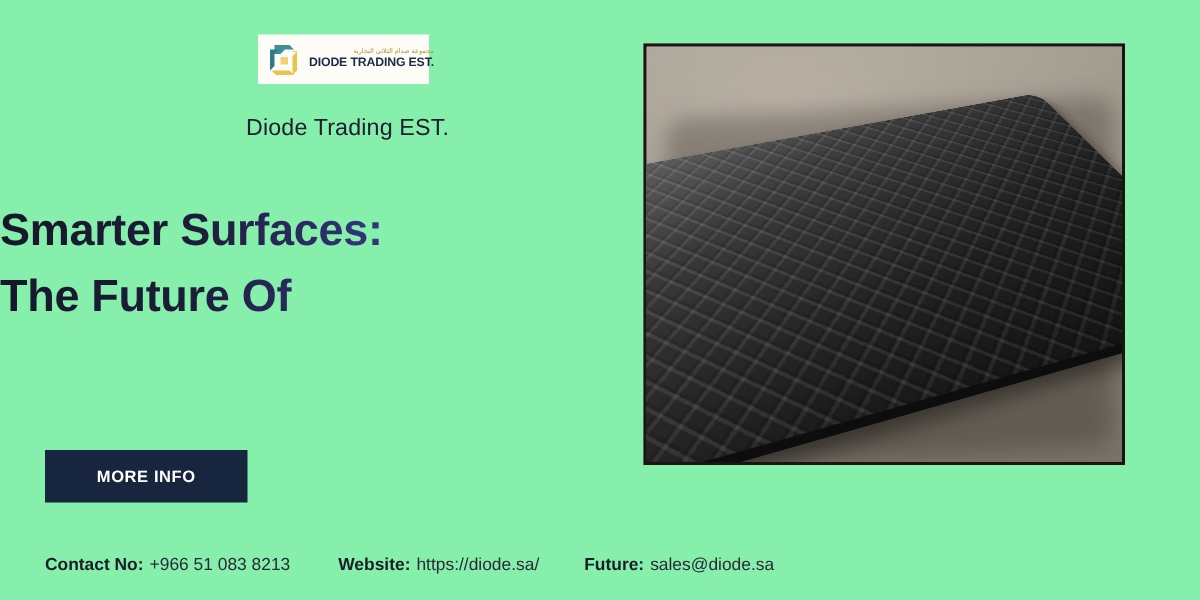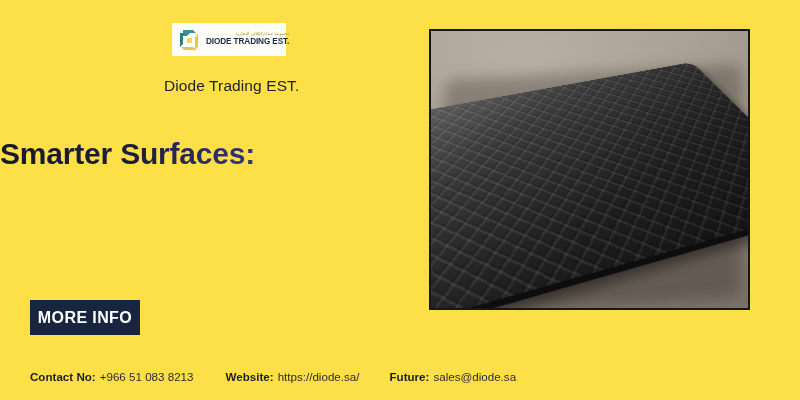--- a/index.html
+++ b/index.html
@@ -10,21 +10,21 @@
     width: 800px;
     height: 400px;
     overflow: hidden;
     font-family: "Liberation Sans", sans-serif;
   }
 
   #banner {
     position: relative;
     width: 800px;
     height: 400px;
-    background: #fde047;
+    background: #86efac;
     overflow: hidden;
   }
 
   
   #logo-block {
     position: absolute;
     left: 172px;
     top: 23px;
     width: 114px;
     height: 33px;
@@ -93,25 +93,25 @@
     background-clip: text;
     color: transparent;
     -webkit-text-fill-color: transparent;
   }
 
   
   #cta-button {
     position: absolute;
     left: 30px;
     top: 300px;
-    width: 110px;
+    width: 135px;
     height: 35px;
     background: #17253f;
     color: #ffffff;
-    font-size: 16px;
+    font-size: 11px;
     font-weight: bold;
     letter-spacing: 0.4px;
     display: flex;
     align-items: center;
     justify-content: center;
     cursor: pointer;
     box-sizing: border-box;
   }
 
   
@@ -221,20 +221,21 @@
     <div id="logo-text">
       <div id="logo-arabic">مجموعة صدام الثلاثي التجارية</div>
       <div id="logo-latin">DIODE TRADING EST.</div>
     </div>
   </div>
 
   <div id="company-name">Diode Trading EST.</div>
 
   <div id="headline">
     <span class="hl-line">Smarter Surfaces:</span>
+    <span class="hl-line">The Future Of</span>
   </div>
 
   <div id="cta-button">MORE INFO</div>
 
   <div id="footer-strip">
     <span class="contact-item">
       <span class="contact-label">Contact No:</span>
       <span class="contact-value">+966 51 083 8213</span>
     </span>
     <span class="contact-gap-1"></span>

